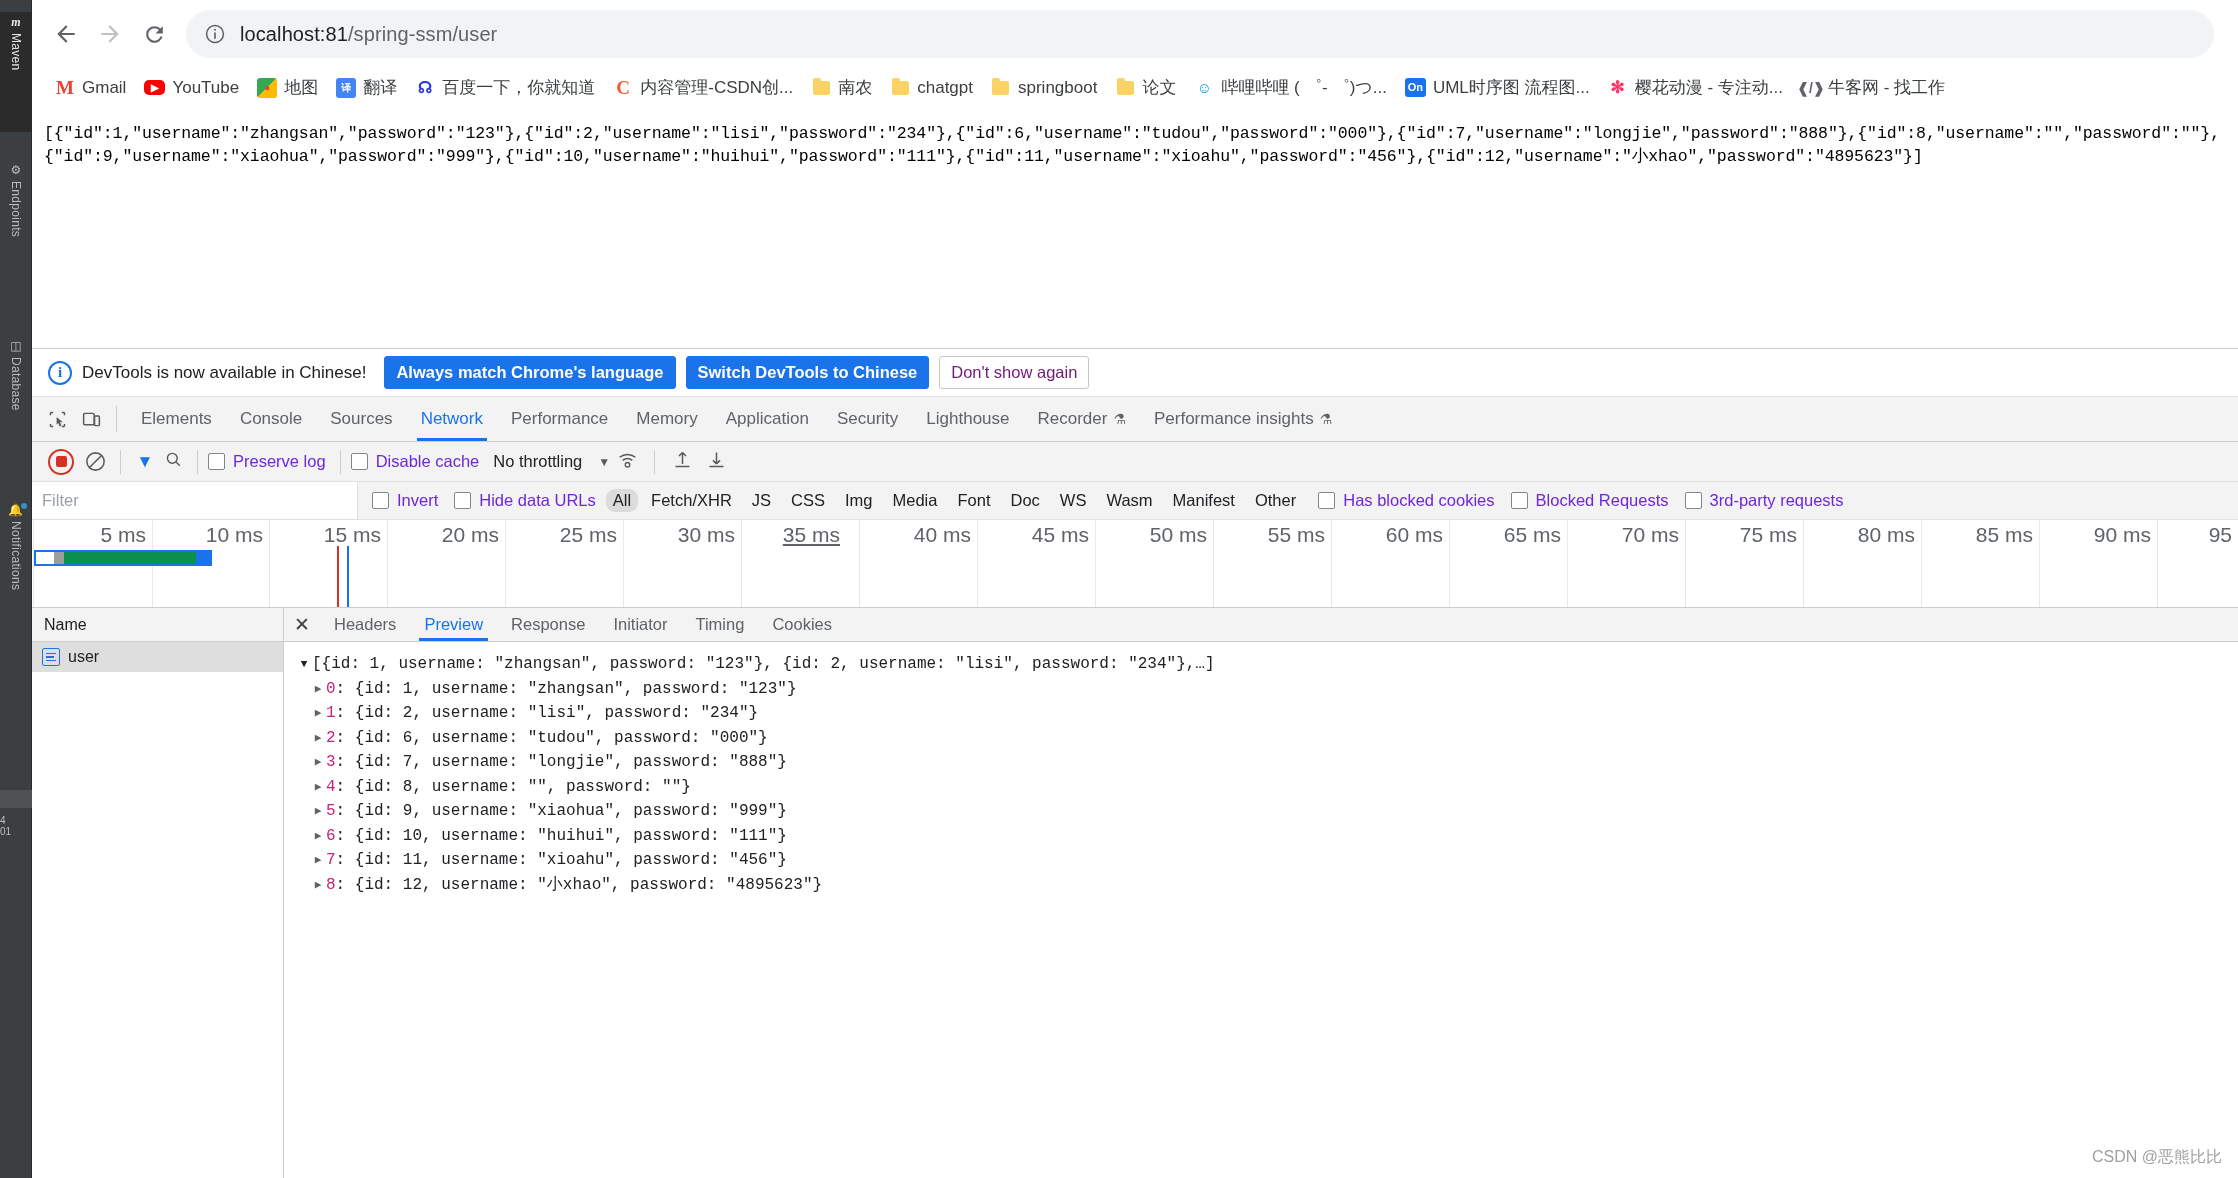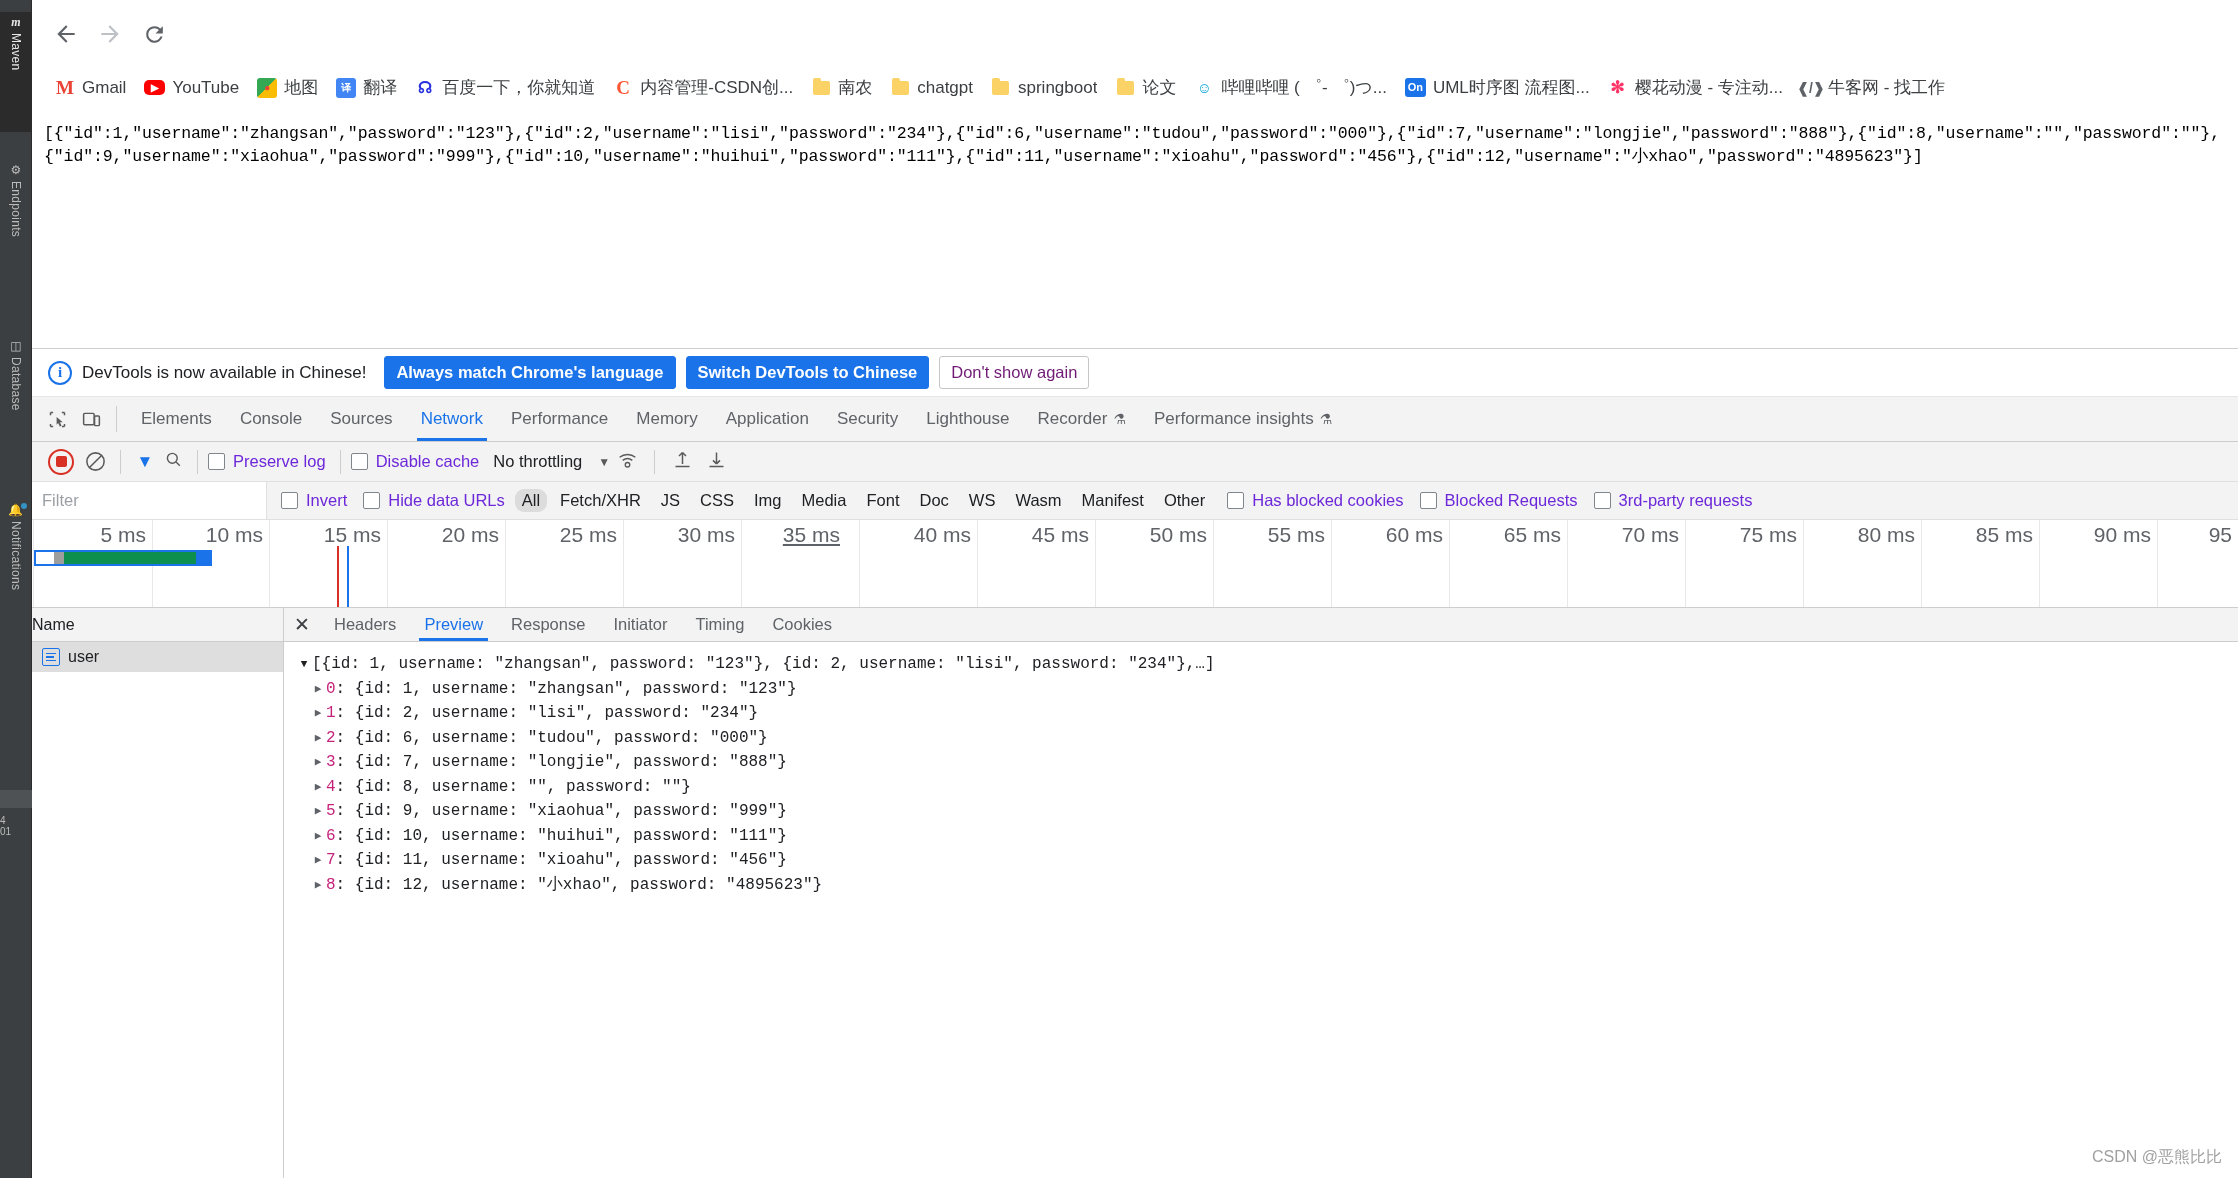--- a/index.html
+++ b/index.html
@@ -187,21 +187,21 @@
   .throttle { font-size:16.5px; color:#202124; margin-left:10px;text-align:right; }
   .caret { color:#5a5a5a; font-size:12px; margin-left:16px; }
   .tb-ico { width: 34px; text-align:center; color:#5a5a5a; font-size:17px; }
 
   
   .filter-row {
     height: 38px; display:flex; align-items:center;
     background:#f3f3f3; border-bottom:1px solid #e0e0e0; padding-left: 0;
   }
   .filter-input {
-    width: 235px; height: 100%; background:#fff; border:none; border-right:1px solid #e0e0e0;
+    width: 326px; height: 100%; background:#fff; border:none; border-right:1px solid #e0e0e0;
     padding: 0 10px; font-size:16.5px; color:#9aa0a6; display:flex; align-items:center;
   }
   .ftype {
     font-size:16.5px; color:#202124; padding: 2px 7px; border-radius:9px; margin: 0 3px;
   }
   .ftype.sel { background:#dcdcdc; }
 
   
   .overview { height: 88px; background:#fff; position:relative; border-bottom:1px solid #cdcdcd;}
   .ov-tick {
@@ -218,21 +218,21 @@
   .ov-bar-grey { position:absolute; left:18px; top:0; bottom:0; width:10px; background:#9e9e9e;}
   .ov-bar-green { position:absolute; left:28px; top:0; bottom:0; right:14px; background:#0d904f;}
   .ov-bar-blue { position:absolute; right:0; top:0; bottom:0; width:14px; background:#1a73e8;}
   .ov-line { position:absolute; top:26px; bottom:0; width:2px; }
 
   
   .net-body { position:absolute; left:0; right:0; top:0; bottom:0; display:flex; }
   .req-list { width: 252px; border-right: 1px solid #cdcdcd; background:#fff; }
   .req-head {
     height: 34px; background:#f3f3f3; border-bottom:1px solid #cdcdcd;
-    display:flex; align-items:center; padding-left: 0; font-size:16px; color:#202124;
+    display:flex; align-items:center; padding-left: 12px; font-size:16px; color:#202124;
   }
   .req-row {
     height: 30px; display:flex; align-items:center; gap:8px; padding-left: 10px;
     font-size:16px; color:#202124; background:#dedede;
   }
   .doc-ico {
     width:18px;height:18px;border:1.8px solid #1a73e8;border-radius:2px;
     display:flex;flex-direction:column;justify-content:center;gap:2px;padding:2px 3px; flex:none;
   }
   .doc-ico i { display:block; height:1.6px; background:#1a73e8; }
@@ -308,20 +308,30 @@
       </div>
       <div class="nav-btn disabled">
         <svg width="26" height="26" viewBox="0 0 24 24">
             <path fill="currentColor" d="M12 4l-1.41 1.41L16.17 11H4v2h12.17l-5.58 5.59L12 20l8-8z"></path>
           </svg>
       </div>
       <div class="nav-btn">
         <svg width="25" height="25" viewBox="0 0 24 24">
             <path fill="currentColor" d="M17.65 6.35A7.95 7.95 0 0 0 12 4a8 8 0 1 0 7.73 10h-2.08A6 6 0 1 1 12 6c1.66 0 3.14.69 4.22 1.78L13 11h7V4l-2.35 2.35z"></path>
           </svg>
+      </div>
+      <div class="omnibox">
+        <span class="info-icon">
+          <svg width="22" height="22" viewBox="0 0 24 24">
+              <circle cx="12" cy="12" r="9.2" fill="none" stroke="currentColor" stroke-width="1.7"></circle>
+              <rect x="11.1" y="10.3" width="1.8" height="7" fill="currentColor"></rect>
+              <circle cx="12" cy="7.3" r="1.1" fill="currentColor"></circle>
+            </svg>
+        </span>
+        <span class="omnibox-text"><span class="host">localhost:81</span><span class="path">/spring-ssm/user</span></span>
       </div>
     </div>
 
     <div class="bookmarks">
       <div class="bm">
           <span class="bm-ico ico-gmail">M</span>
           <span class="bm-label">Gmail</span>
         </div>
       <div class="bm">
           <span class="bm-ico ico-yt">▶</span>

